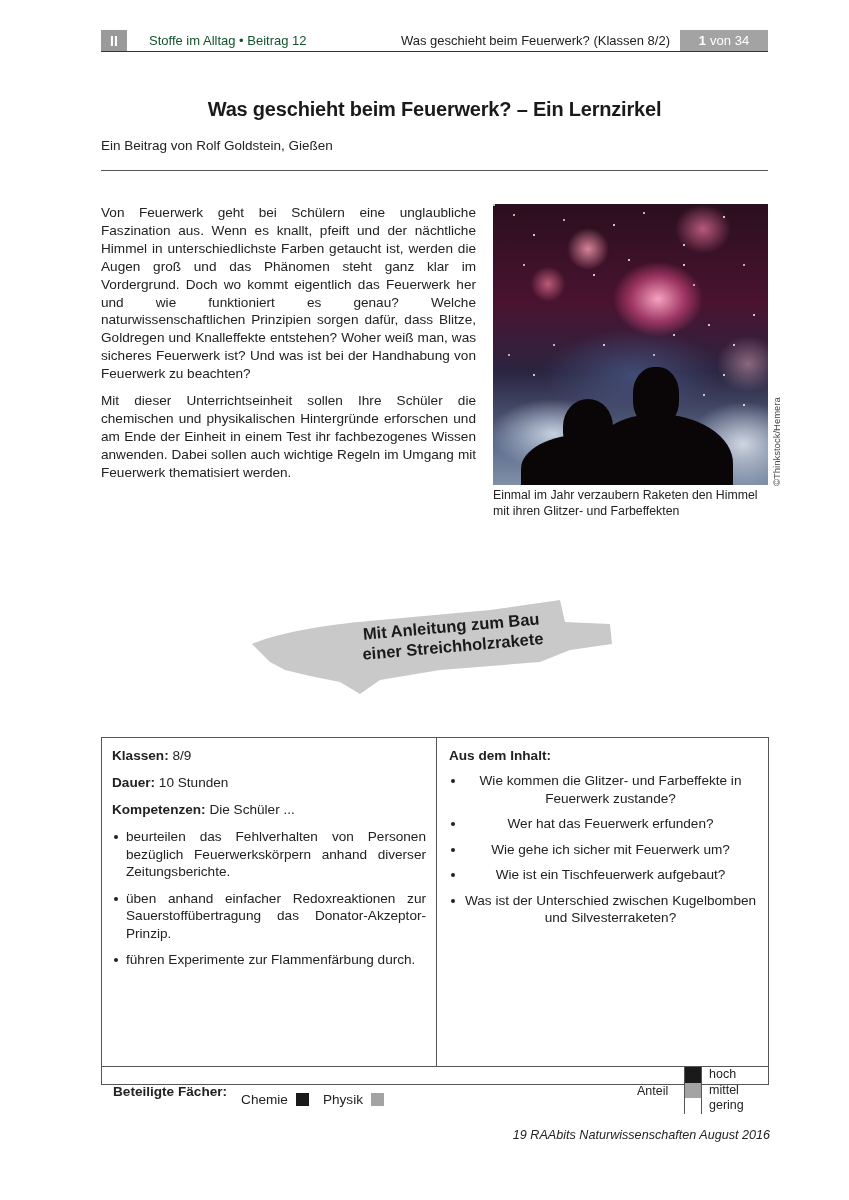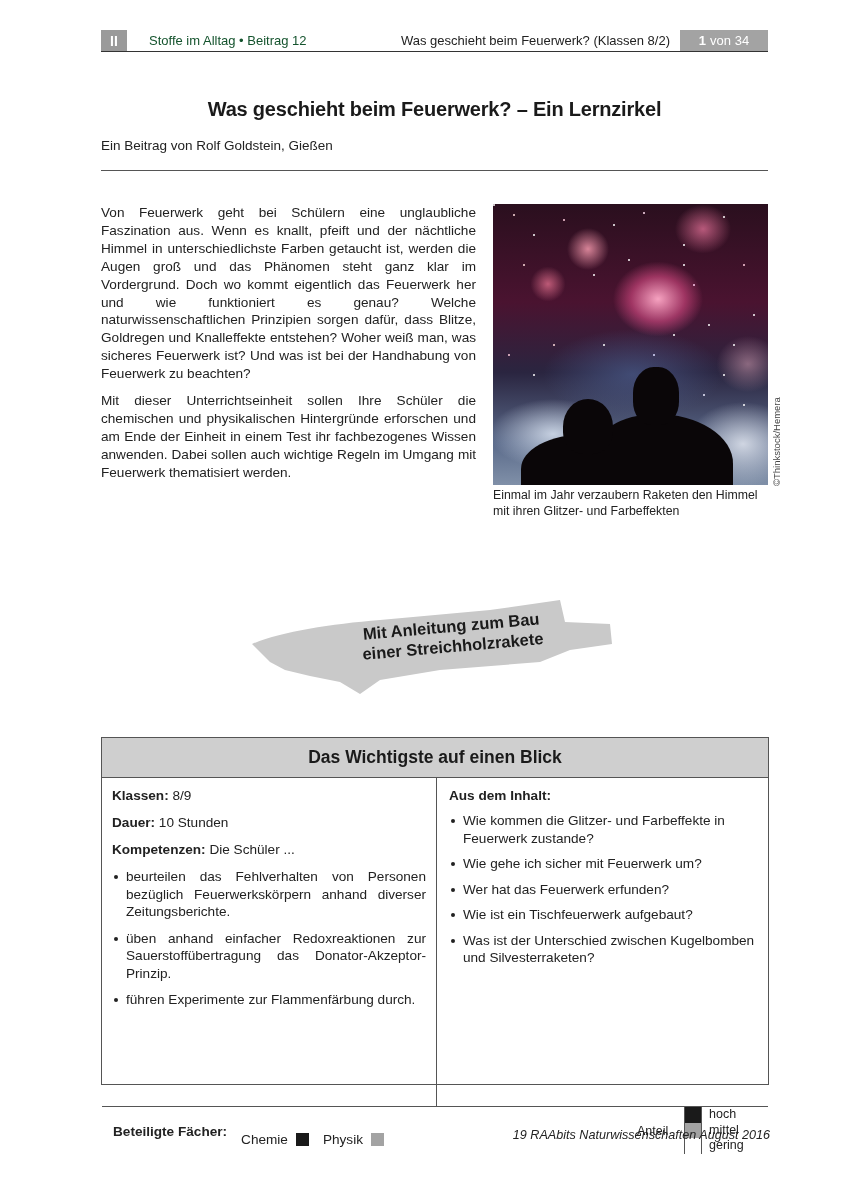--- a/index.html
+++ b/index.html
@@ -117,21 +117,21 @@
     ul.bul { list-style: none; }
     ul.bul li {
       position: relative; padding-left: 14px; line-height: 17.5px; margin-bottom: 9px;
       text-align: justify;
     }
     ul.bul li::before {
       content: ""; position: absolute; left: 2px; top: 7px; width: 4px; height: 4px;
       background: #222; border-radius: 50%;
     }
     .col-right .rh { font-weight: bold; margin-bottom: 8px; line-height: 17px; }
-    .col-right ul.bul li { text-align: left; margin-bottom: 8px; }
+    .col-right ul.bul li { text-align: center; margin-bottom: 8px; }
 
     .info-foot { position: relative; height: 48px; display: flex; align-items: center; padding-left: 11px; font-size: 13.6px; color: #222; }
     .info-foot .fl { font-weight: bold; margin-right: 14px; }
     .subj { display: inline-flex; align-items: center; margin-right: 14px; margin-top: 16px; }
     .subj .sw { display: inline-block; width: 13px; height: 13px; margin-left: 8px; }
     .anteil { position: absolute; left: 535px; top: 17px; font-size: 12.5px; }
     .legend-sw { position: absolute; left: 582px; top: 0px; width: 18px; height: 47px; border-left: 1px solid #555; border-right: 1px solid #555; }
     .legend-sw div { height: 15.7px; }
     .legend-txt { position: absolute; left: 607px; top: 0px; font-size: 12.5px; line-height: 15.5px; }
 
@@ -176,21 +176,20 @@
   <svg width="380" height="110" viewBox="0 0 380 110">
     <path d="M12 52 C40 40, 90 32, 140 28 L250 18 L320 8 L325 30 L370 32 L372 52 L330 58 L300 70 L200 78 L140 88 L120 102 L100 90 L70 84 L45 78 L30 70 Z" fill="#c9c9c9"></path>
   </svg>
   <div class="banner-text">
     <div>Mit Anleitung zum Bau</div>
     <div>einer Streichholzrakete</div>
   </div>
 </div>
 
 <div class="info">
-  <div class="info-head">Das Wichtigste auf einen Blick</div>
   <div class="info-cols">
     <div class="col-left">
       <div class="kv">
         <b>Klassen:</b><span> 8/9</span>
       </div>
       <div class="kv">
         <b>Dauer:</b><span> 10 Stunden</span>
       </div>
       <div class="kv">
         <b>Kompetenzen:</b><span> Die Schüler ...</span>
@@ -198,22 +197,22 @@
       <ul class="bul">
         <li>beurteilen das Fehlverhalten von Personen bezüglich Feuerwerkskörpern anhand diverser Zeitungsberichte.</li>
         <li>üben anhand einfacher Redoxreaktionen zur Sauerstoffübertragung das Donator-Akzeptor-Prinzip.</li>
         <li>führen Experimente zur Flammenfärbung durch.</li>
       </ul>
     </div>
     <div class="col-right">
       <div class="rh">Aus dem Inhalt:</div>
       <ul class="bul">
         <li>Wie kommen die Glitzer- und Farbeffekte in Feuerwerk zustande?</li>
+        <li>Wer hat das Feuerwerk erfunden?</li>
         <li>Wie gehe ich sicher mit Feuerwerk um?</li>
-        <li>Wer hat das Feuerwerk erfunden?</li>
         <li>Wie ist ein Tischfeuerwerk aufgebaut?</li>
         <li>Was ist der Unterschied zwischen Kugelbomben und Silvesterraketen?</li>
       </ul>
     </div>
   </div>
   <div class="info-foot">
     <span class="fl">Beteiligte Fächer:</span>
     <span class="subj">
       <span>Chemie</span>
       <span class="sw" style="background:#1a1a1a"></span>

